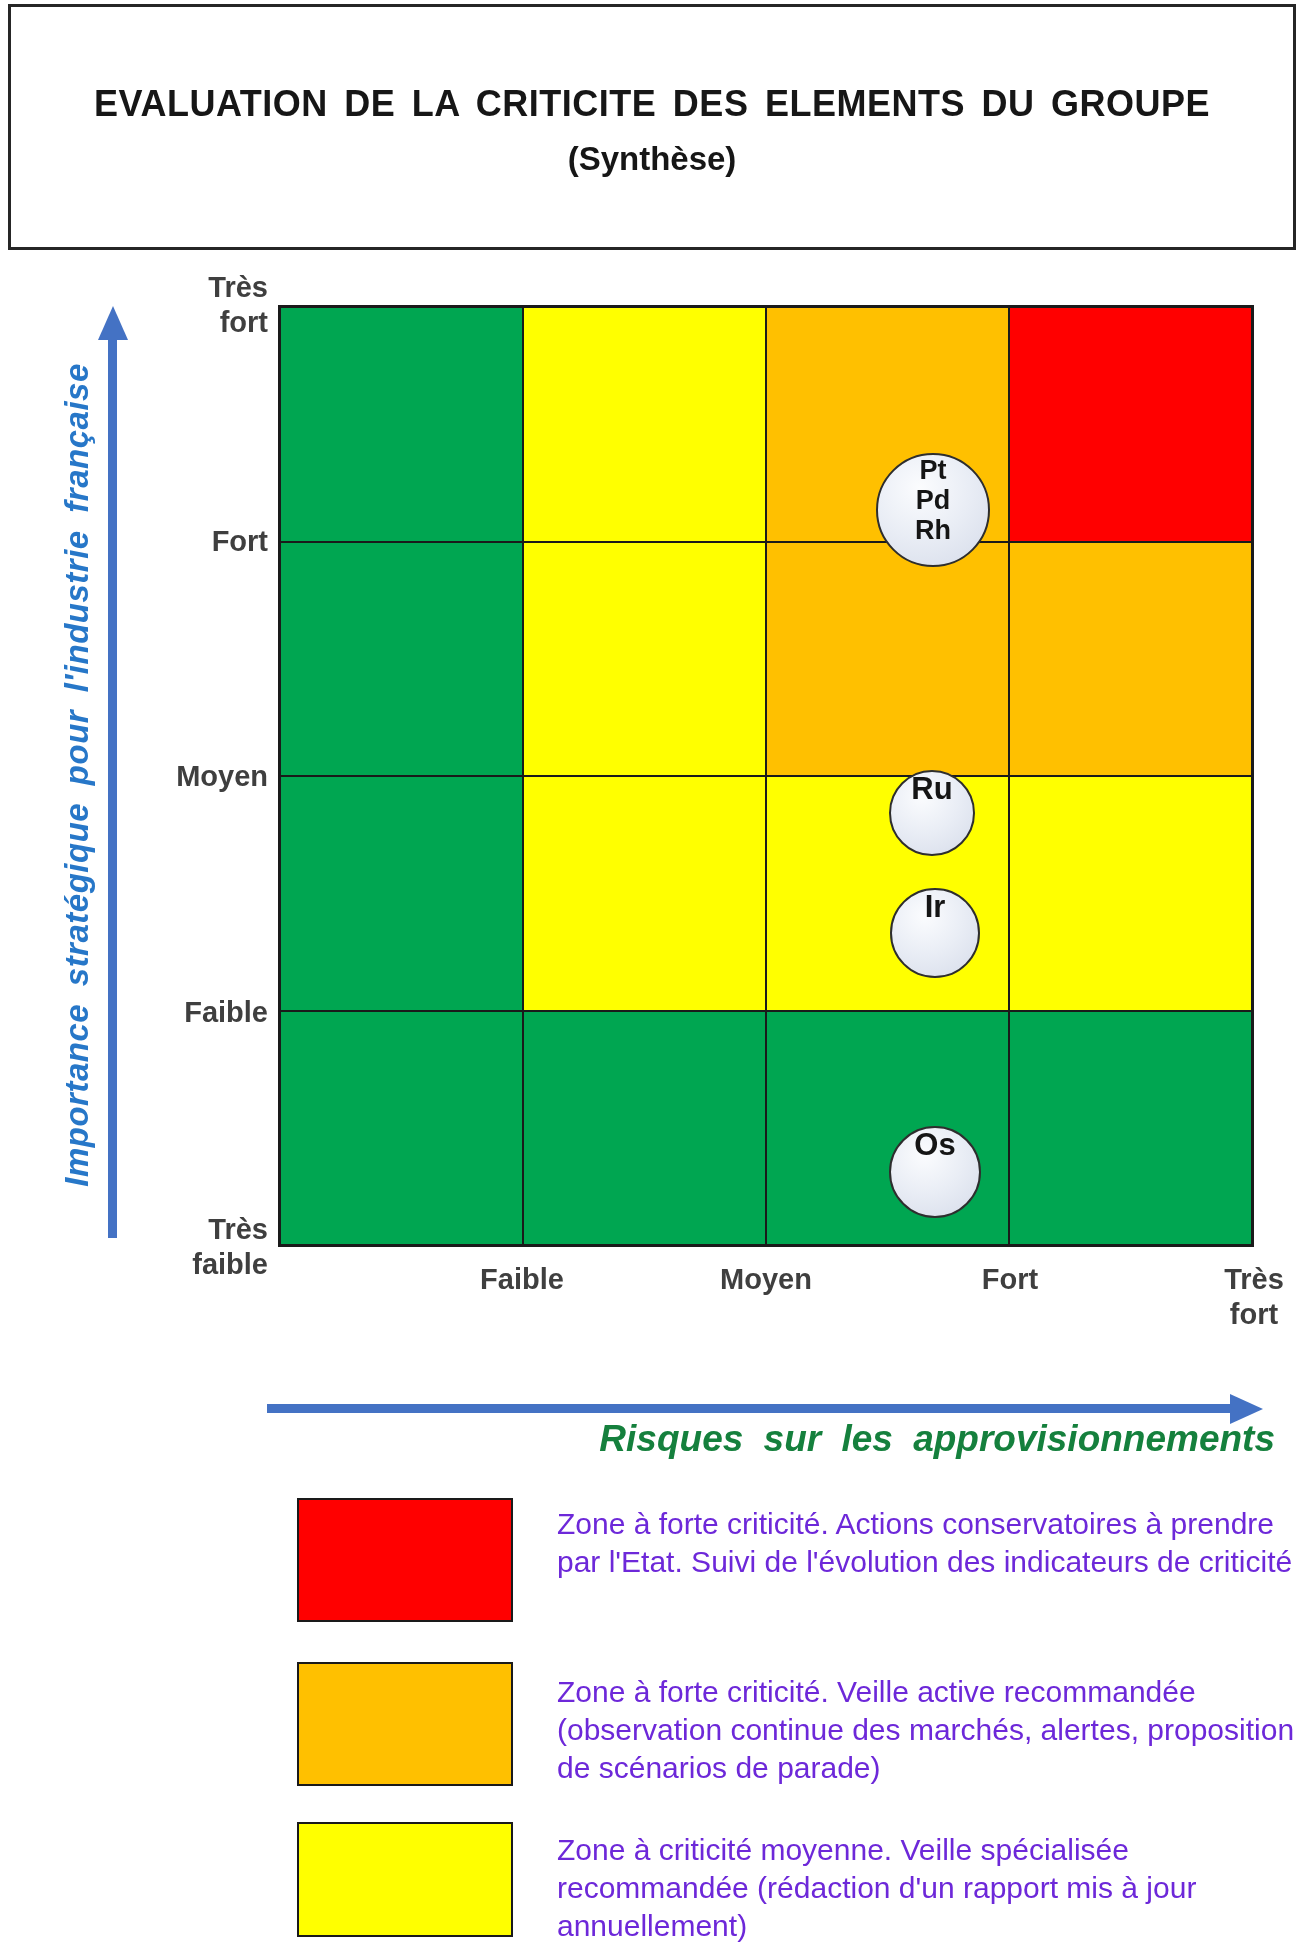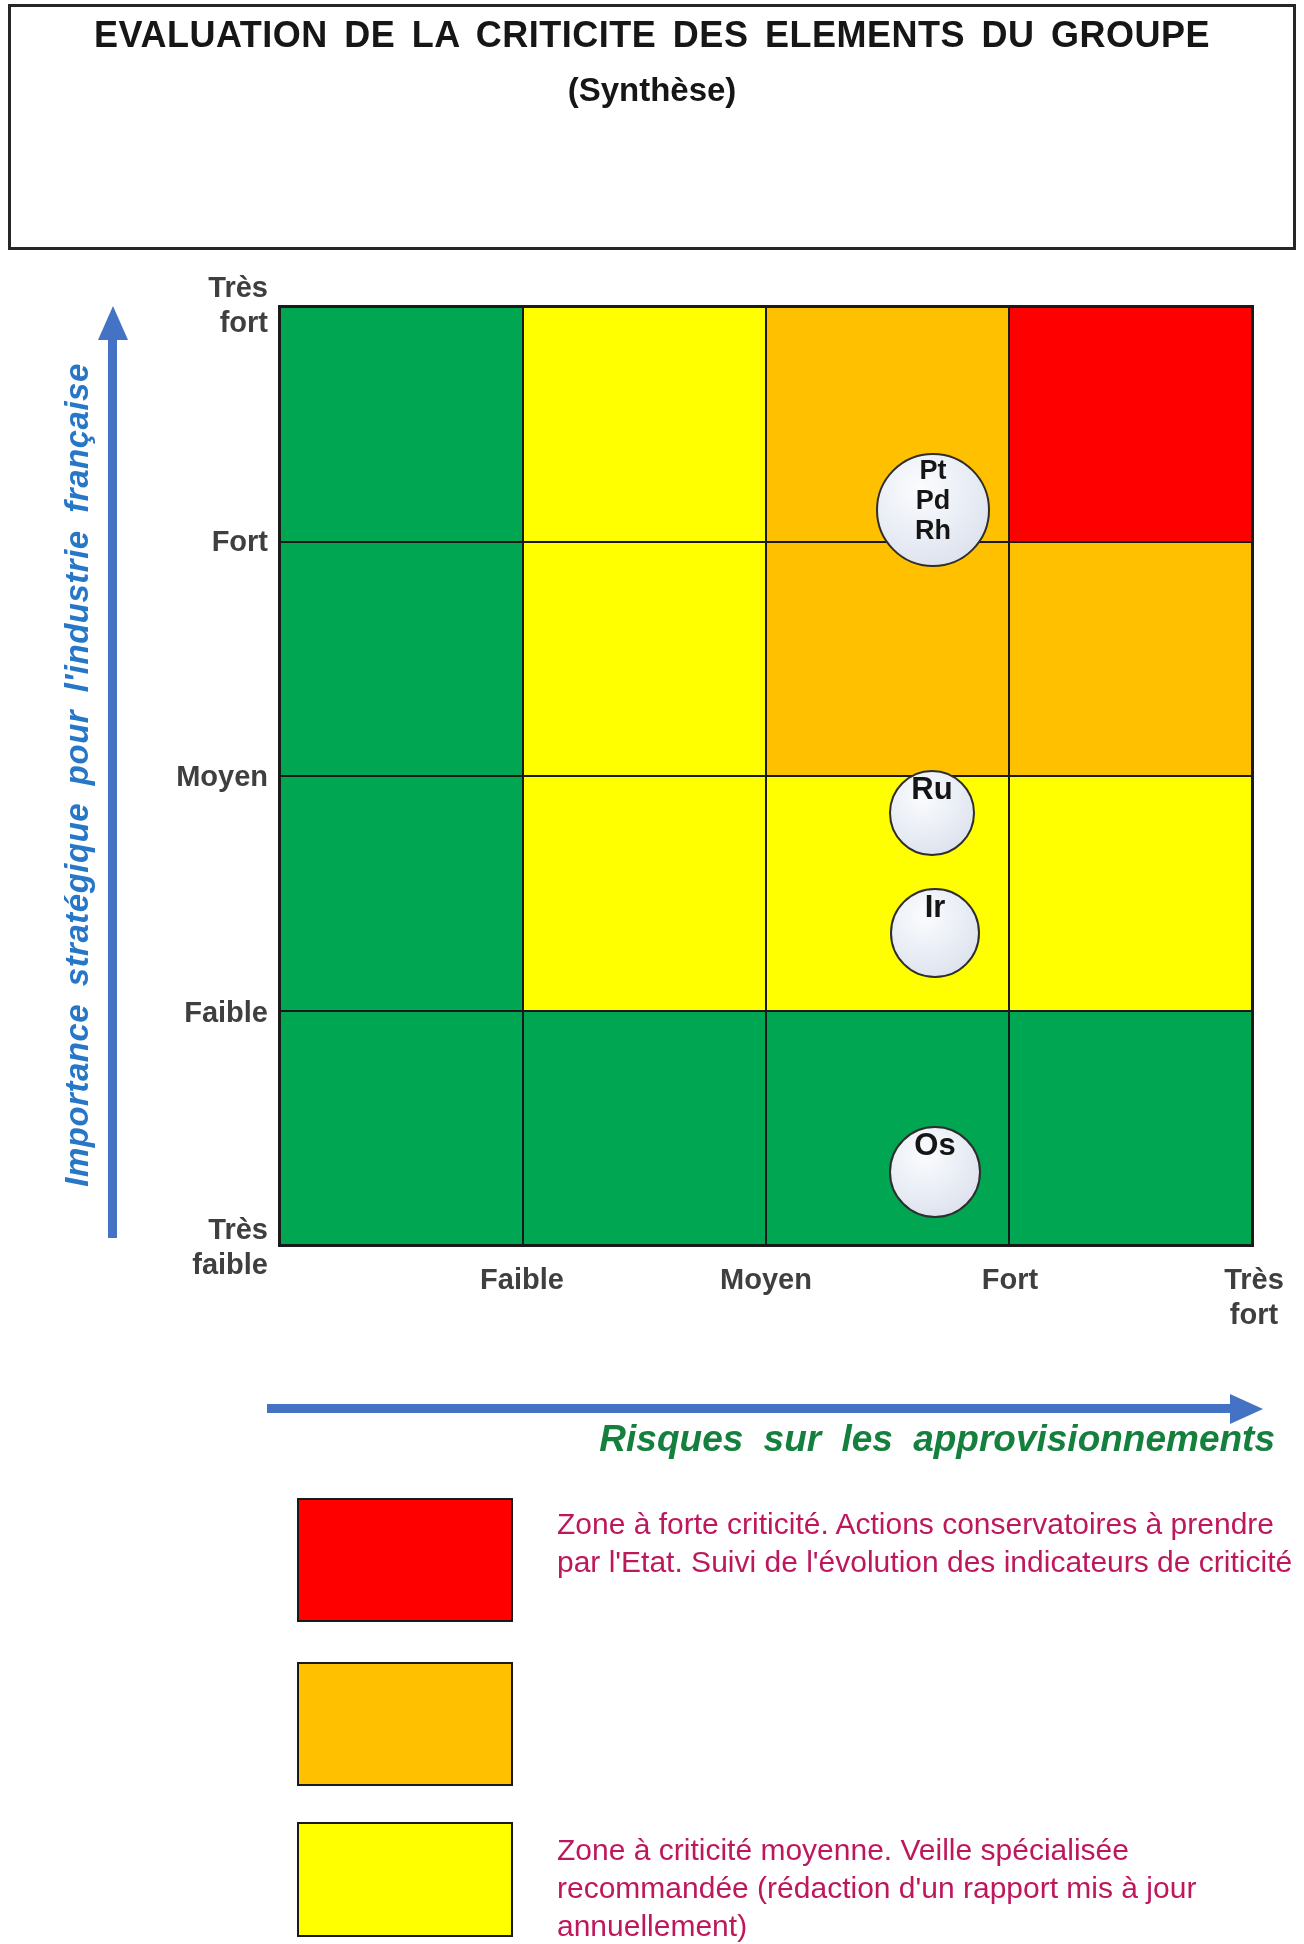--- a/index.html
+++ b/index.html
@@ -1,21 +1,21 @@
 <!DOCTYPE html>
 <html><head>
 <meta charset="utf-8">
 <style>
   html,body{margin:0;padding:0;background:#ffffff;}
   #canvas{position:relative;width:1304px;height:1944px;background:#ffffff;overflow:hidden;
           font-family:"Liberation Sans",sans-serif;}
   #canvas *{box-sizing:border-box;}
 
   .title-box{position:absolute;left:8px;top:4px;width:1288px;height:246px;border:3px solid #262626;
-             background:#ffffff;display:flex;flex-direction:column;align-items:center;}
+             background:#ffffff;display:flex;flex-direction:column;align-items:center;justify-content:center;}
   .title-main{font-size:36px;font-weight:bold;color:#161616;text-align:center;line-height:56px;
               letter-spacing:0.5px;word-spacing:6px;}
   .title-sub{font-size:33px;font-weight:bold;color:#161616;margin-top:8px;}
 
   .matrix{position:absolute;left:278px;top:305px;width:976px;height:942px;border:2px solid #1a1a1a;}
   .cell{position:absolute;width:25%;height:25%;border:1px solid #1a1a1a;}
 
   .marker{position:absolute;border-radius:50%;border:2px solid #2e2e2e;
           background:radial-gradient(circle at 38% 30%, #fbfcfe 0%, #e9edf5 48%, #d5dbe9 100%);
           display:flex;flex-direction:column;align-items:center;
@@ -37,21 +37,21 @@
                word-spacing:8px;letter-spacing:0.5px;transform:rotate(-90deg);}
 
   .xaxis-shaft{position:absolute;left:267px;top:1404px;width:963px;height:9px;background:#4472C4;}
   .xaxis-head{position:absolute;left:1230px;top:1394px;width:0;height:0;
               border-top:15px solid transparent;border-bottom:15px solid transparent;
               border-left:33px solid #4472C4;}
   .xaxis-title{position:absolute;left:275px;top:1418px;width:1000px;text-align:right;
                font-size:37px;font-weight:bold;font-style:italic;color:#15803d;word-spacing:10px;}
 
   .legend-swatch{position:absolute;left:297px;width:216px;border:2px solid #1a1a1a;}
-  .legend-text{position:absolute;left:557px;width:748px;font-size:30px;line-height:38px;color:#be185d;}
+  .legend-text{position:absolute;left:557px;width:748px;font-size:30px;line-height:38px;color:#6d28d9;}
 </style>
 </head>
 <body>
 
 <div id="canvas">
 
   <div class="title-box">
     <div class="title-main">
       <div>EVALUATION DE LA CRITICITE DES ELEMENTS DU GROUPE</div>
     </div>
@@ -112,17 +112,18 @@
     </div>
 
   <div class="xaxis-shaft"></div>
   <div class="xaxis-head"></div>
   <div class="xaxis-title">Risques sur les approvisionnements</div>
 
   <div class="legend-swatch" style="top: 1498px; height: 124px; background: rgb(255, 0, 0);"></div>
   <div class="legend-text" style="top:1505px;">Zone à forte criticité. Actions conservatoires à prendre par l'Etat.  Suivi de l'évolution des indicateurs de criticité</div>
 
   <div class="legend-swatch" style="top: 1662px; height: 124px; background: rgb(255, 192, 0);"></div>
+  <div class="legend-text" style="top:1673px;">Zone à forte criticité. Veille active recommandée (observation continue des marchés, alertes, proposition de scénarios de parade)</div>
 
   <div class="legend-swatch" style="top: 1822px; height: 115px; background: rgb(255, 255, 0);"></div>
   <div class="legend-text" style="top:1831px;">Zone à criticité moyenne. Veille spécialisée recommandée (rédaction d'un rapport mis à jour annuellement)</div>
 
 </div>
 
 </body></html>

